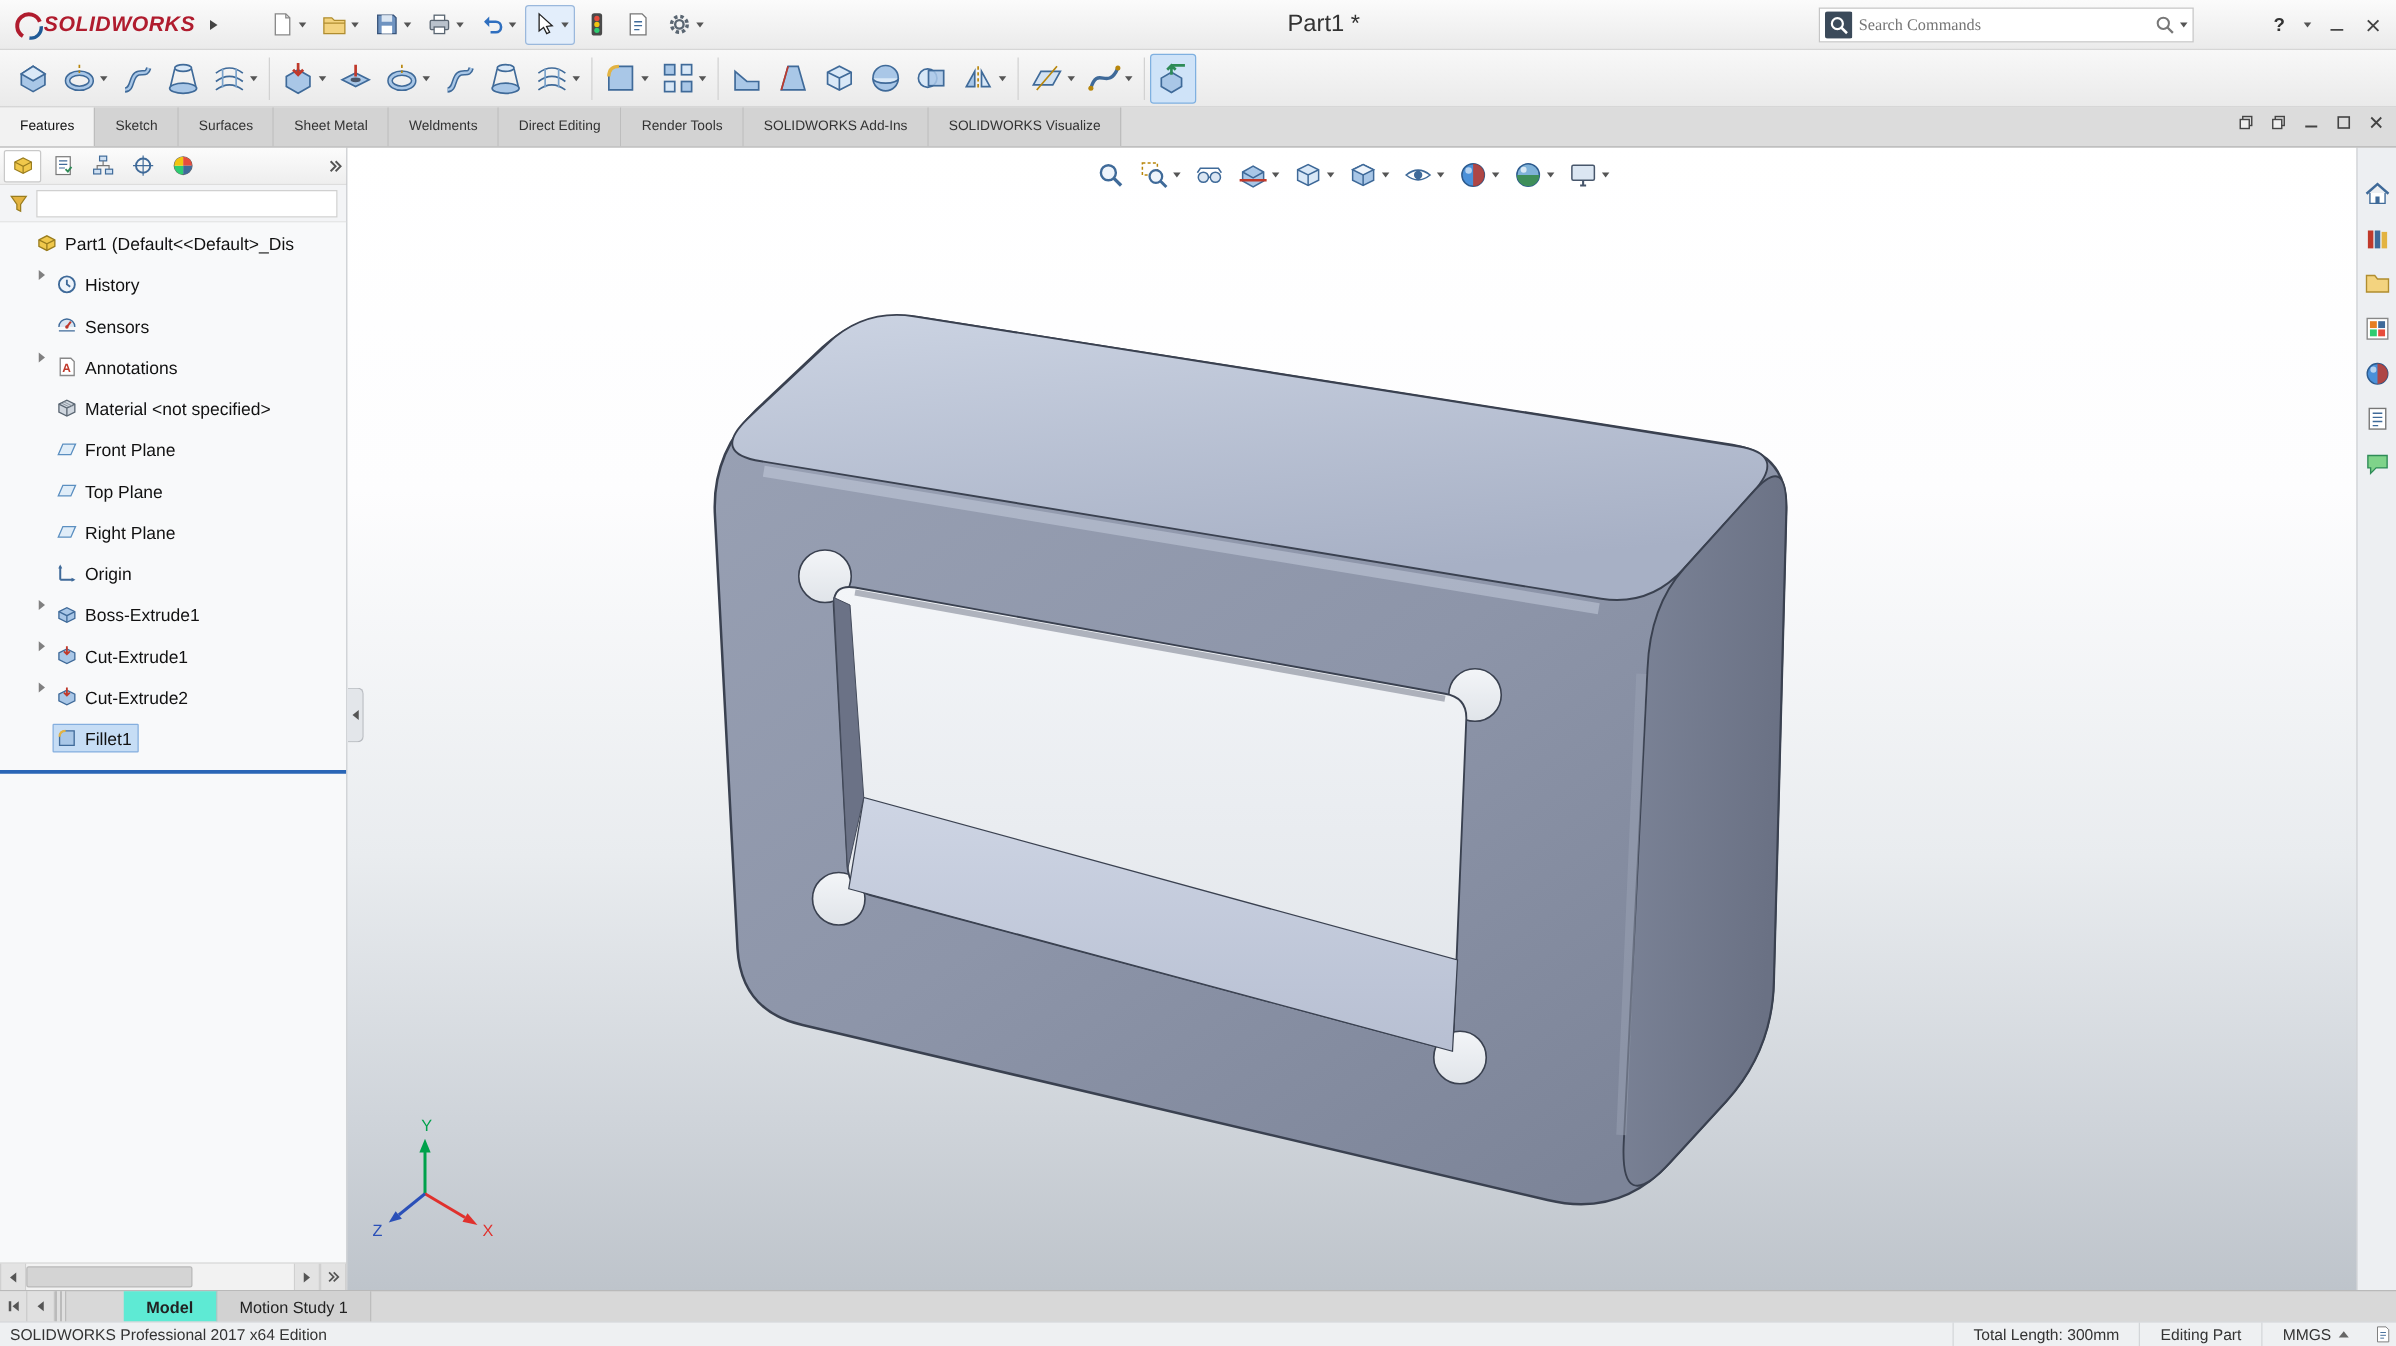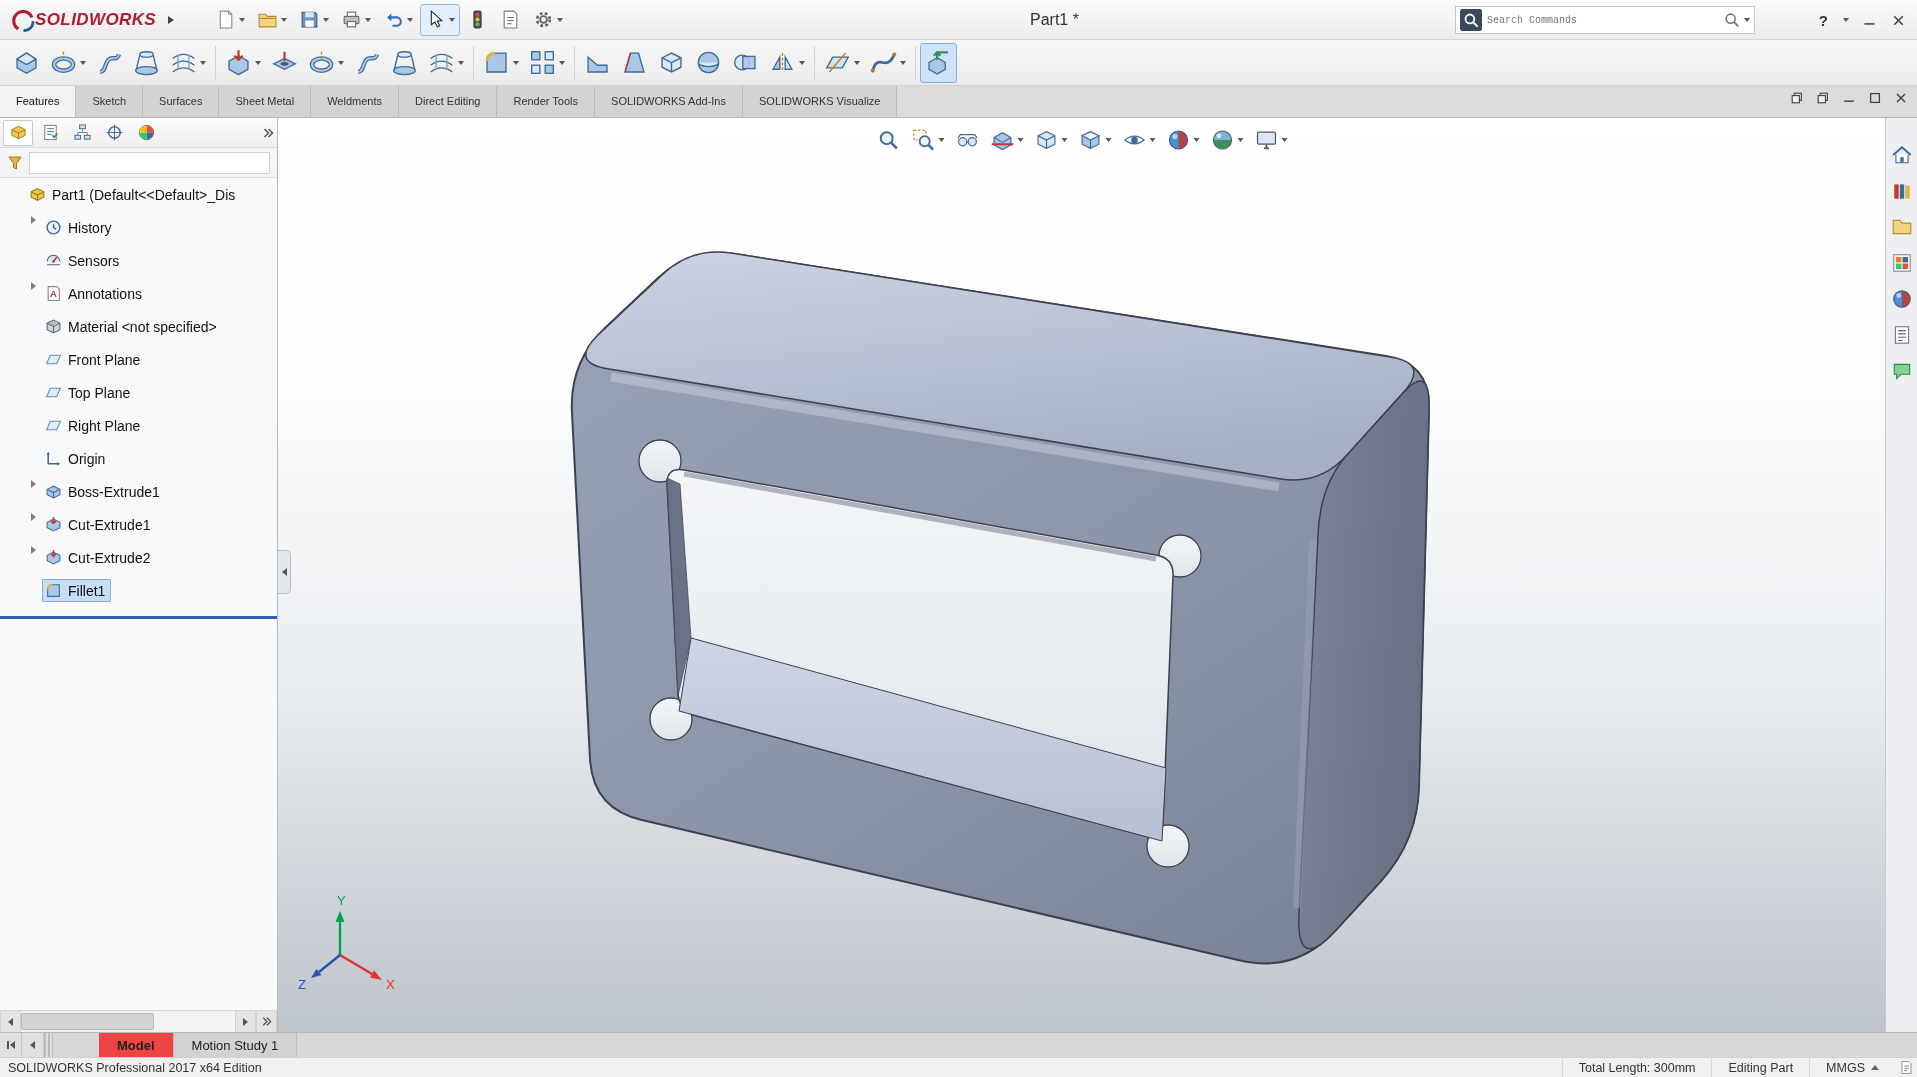--- a/index.html
+++ b/index.html
@@ -11,24 +11,24 @@
   .titlebar{height:40px;display:flex;align-items:center;background:linear-gradient(#fbfbfb,#ebebeb);border-bottom:1px solid #d6d6d6;position:relative;z-index:6}
   .logo{display:flex;align-items:center;gap:0;padding:0 4px 0 10px}
   .logo svg{width:25px;height:25px}
   .logo-text{font-weight:bold;font-style:italic;font-size:17px;color:#b01c2e;letter-spacing:.4px}
   .menu-arrow{width:0;height:0;border-top:4.5px solid transparent;border-bottom:4.5px solid transparent;border-left:6px solid #444;margin:0 8px}
   .qtools{display:flex;align-items:center;margin-left:28px;gap:2px}
   .qbtn{display:flex;align-items:center;height:32px;padding:0 4px;background:none;border:1px solid transparent;border-radius:3px}
   .qbtn svg{width:21px;height:21px}
   .qbtn.pressed{border-color:#9ab8dc;background:#e3eefb}
   .dd{width:0;height:0;border-left:3.5px solid transparent;border-right:3.5px solid transparent;border-top:4px solid #555;margin-left:3px}
-  .doc-title{position:absolute;left:1030px;top:0;height:40px;line-height:40px;font-size:16px;color:#333}
+  .doc-title{position:absolute;left:1030px;top:0;height:40px;line-height:40px;font-size:19px;color:#333}
   .search{position:absolute;right:162px;top:6px;display:flex;align-items:center;width:300px;height:28px;background:#fff;border:1px solid #c5c5c5;padding:0 4px}
   .search .scope{width:22px;height:22px;margin-right:5px}
-  .search input{flex:1;border:none;outline:none;font-size:10px;color:#0f766e;background:transparent;font-family:Liberation Mono, monospace}
+  .search input{flex:1;border:none;outline:none;font-size:13px;color:#0f766e;background:transparent;font-family:Liberation Serif, serif}
   .search .magbtn{background:none;border:none;display:flex;align-items:center}
   .search .magbtn svg{width:18px;height:18px}
   .win{position:absolute;right:10px;top:0;height:40px;display:flex;align-items:center;gap:12px}
   .help-btn{background:none;border:none;font-size:15px;font-weight:bold;color:#333}
   .wbtn{background:none;border:none;display:flex;align-items:center}
   .wbtn svg{width:17px;height:17px}
 
   
   .ftoolbar{height:46px;display:flex;align-items:center;background:linear-gradient(#f8f8f8,#eaeaea);border-bottom:1px solid #d0d0d0;padding-left:8px}
   .fbtn{display:flex;align-items:center;height:40px;padding:0 4px;border:1px solid transparent;border-radius:3px;background:none}
@@ -83,21 +83,21 @@
   .task-pane{width:32px;background:#edeff2;border-left:1px solid #c7cacd;display:flex;flex-direction:column;align-items:center;padding-top:26px;gap:14px}
   .tpbtn{background:none;border:none;display:flex;align-items:center;justify-content:center}
   .tpbtn svg{width:22px;height:22px}
 
   
   .bottom-bar{height:25px;display:flex;align-items:stretch;background:#d8d8d8;border-top:1px solid #b9b9b9;font-size:13px}
   .bb-ctrl{width:22px;display:flex;align-items:center;justify-content:center;border-right:1px solid #c6c6c6;background:#e0e0e0;border-top:none;border-bottom:none;border-left:none}
   .bb-bar{width:2px;height:8px;background:#555;margin-right:1px}
   .bb-handle{width:9px;background:repeating-linear-gradient(90deg,#bbbbbb 0 2px,#e0e0e0 2px 4px);margin-right:46px}
   .ltab{padding:0 18px;display:flex;align-items:center;background:#d2d2d2;border-right:1px solid #bdbdbd;color:#222}
-  .ltab.active{background:#ef4444;font-weight:bold}
+  .ltab.active{background:#5eead4;font-weight:bold}
   .bb-rest{flex:1}
 
   
   .statusbar{height:20px;display:flex;align-items:center;background:#eef0f2;border-top:1px solid #cfd2d5;font-size:12.5px;color:#333}
   .sb-left{margin-left:8px}
   .sb-spacer{flex:1}
   .sb-seg{padding:0 16px;border-left:1px solid #d3d6d9;height:100%;display:flex;align-items:center;gap:6px}
   .caret-up{width:0;height:0;border-left:4px solid transparent;border-right:4px solid transparent;border-bottom:5px solid #666}
   .sb-icon{width:22px;display:flex;justify-content:center}
   .sb-icon svg{width:15px;height:15px}

